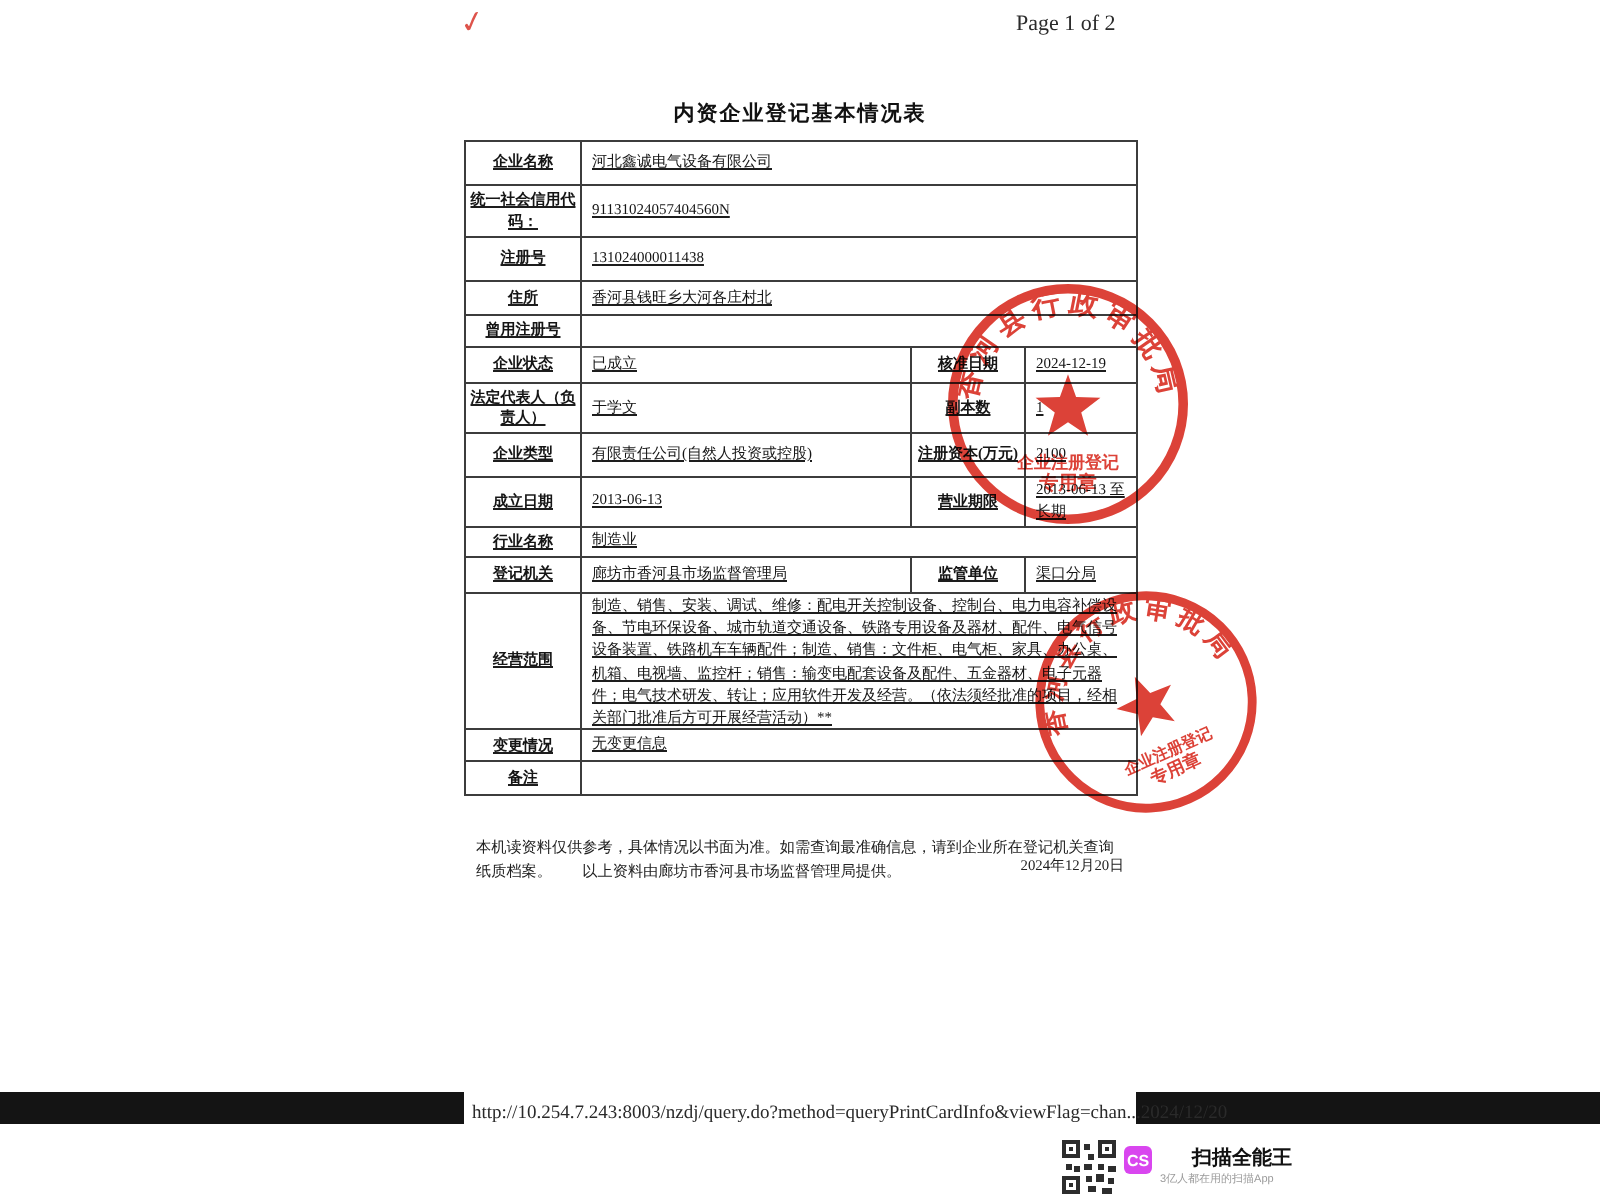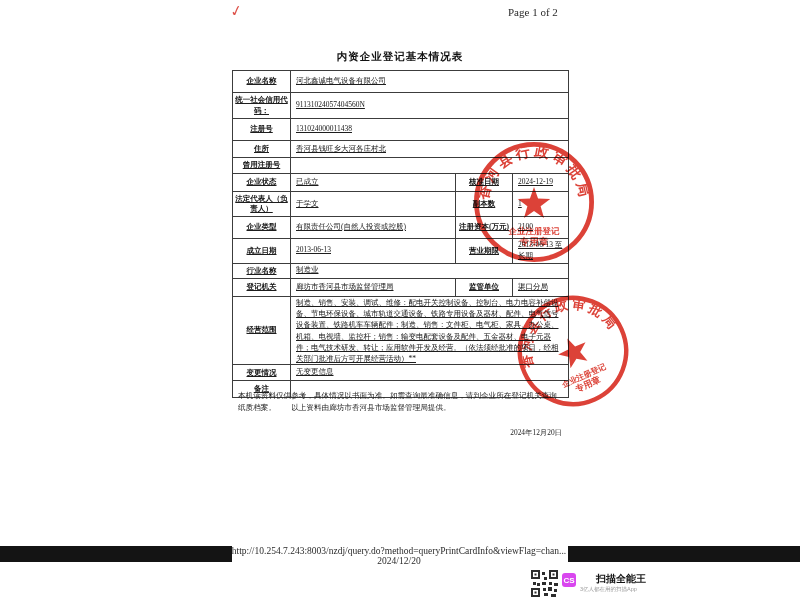--- a/index.html
+++ b/index.html
@@ -16,28 +16,28 @@
   
   table.reg{border-collapse:collapse;table-layout:fixed;width:336px;}
   .reg-wrap{top:70px;left:232px;}
   table.reg td{border:1px solid #3c3c3c;font-size:7.5px;vertical-align:middle;
                overflow:hidden;color:#151515;}
   table.reg{border:1.5px solid #2e2e2e;text-decoration:underline;}
   td.lbl{text-align:center;font-weight:600;padding:1px 2px;line-height:1.35;}
   td.val{text-align:left;padding:1px 5px;line-height:1.45;}
   td.scope{line-height:1.5;padding:0 5px;}
   
-  .disclaimer{top:390px;left:238px;width:326px;font-size:7.6px;line-height:1.6;color:#222;}
+  .disclaimer{top:418px;left:238px;width:326px;font-size:7.6px;line-height:1.6;color:#222;}
   .doc-date{top:428px;left:238px;width:324px;text-align:right;font-size:7.4px;color:#222;}
   
   .bar{top:546px;height:16px;background:#141414;}
   .bar.left{left:0;width:232px;}
   .bar.right{left:568px;width:232px;}
-  .urlline{top:546px;left:236px;width:326px;height:16px;display:flex;align-items:center;
-           justify-content:space-between;font-size:9.5px;color:#2a2a2a;white-space:nowrap;flex-direction:column;}
+  .urlline{top:546px;left:236px;width:326px;height:16px;display:flex;align-items:flex-end;
+           justify-content:space-between;font-size:9.5px;color:#2a2a2a;white-space:nowrap;}
   
   .stamp{mix-blend-mode:multiply;opacity:.88;}
   .stamp1{top:138px;left:470px;width:128px;height:128px;}
   .stamp2{top:292px;left:514px;width:118px;height:118px;transform:rotate(-24deg);}
   
   .qr{top:570px;left:531px;}
   .cs-icon{top:573px;left:562px;width:14px;height:14px;border-radius:3px;background:#d946ef;
            color:#fff;font-family:"Liberation Sans",sans-serif;font-size:8px;font-weight:bold;
            display:flex;align-items:center;justify-content:center;}
   .cs-name{top:572px;left:596px;font-family:"Liberation Sans",sans-serif;font-size:10px;

